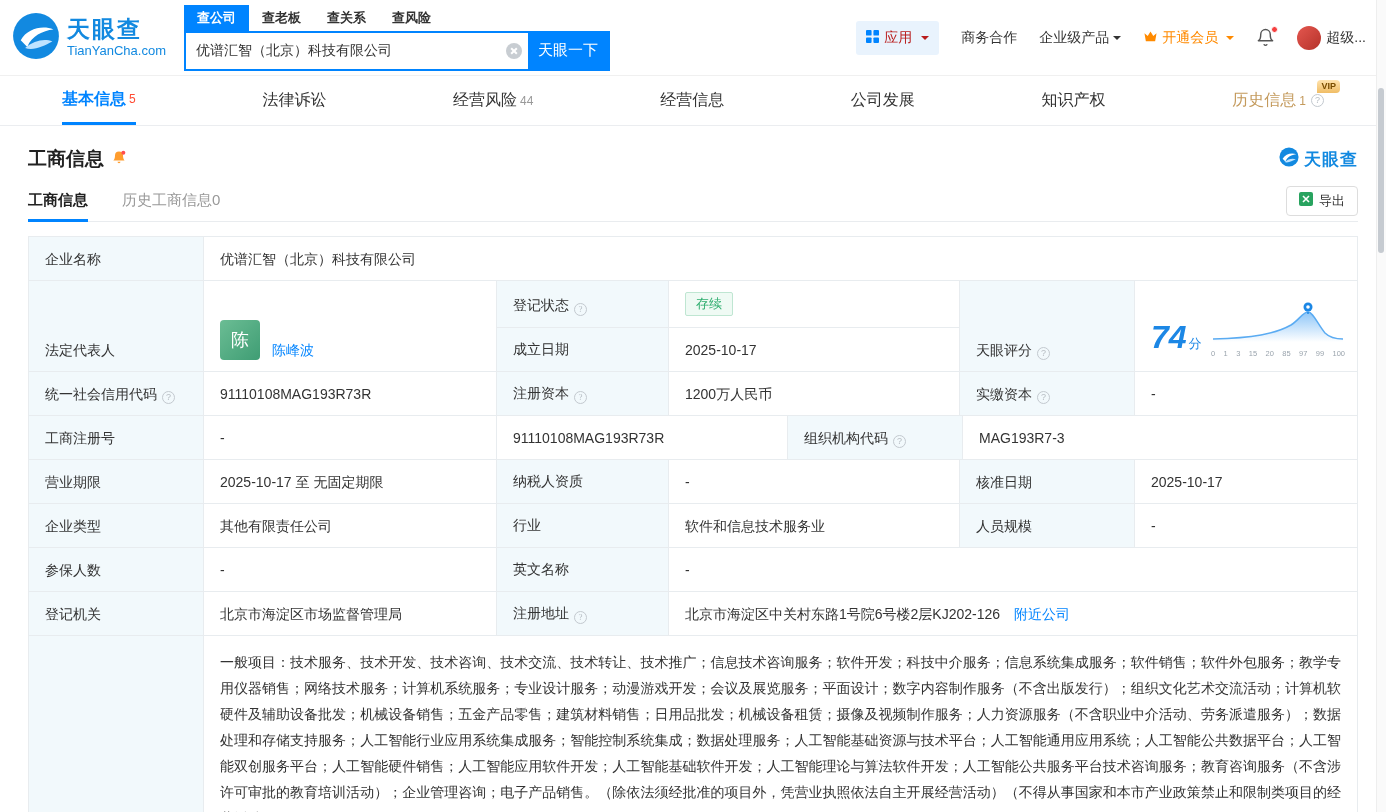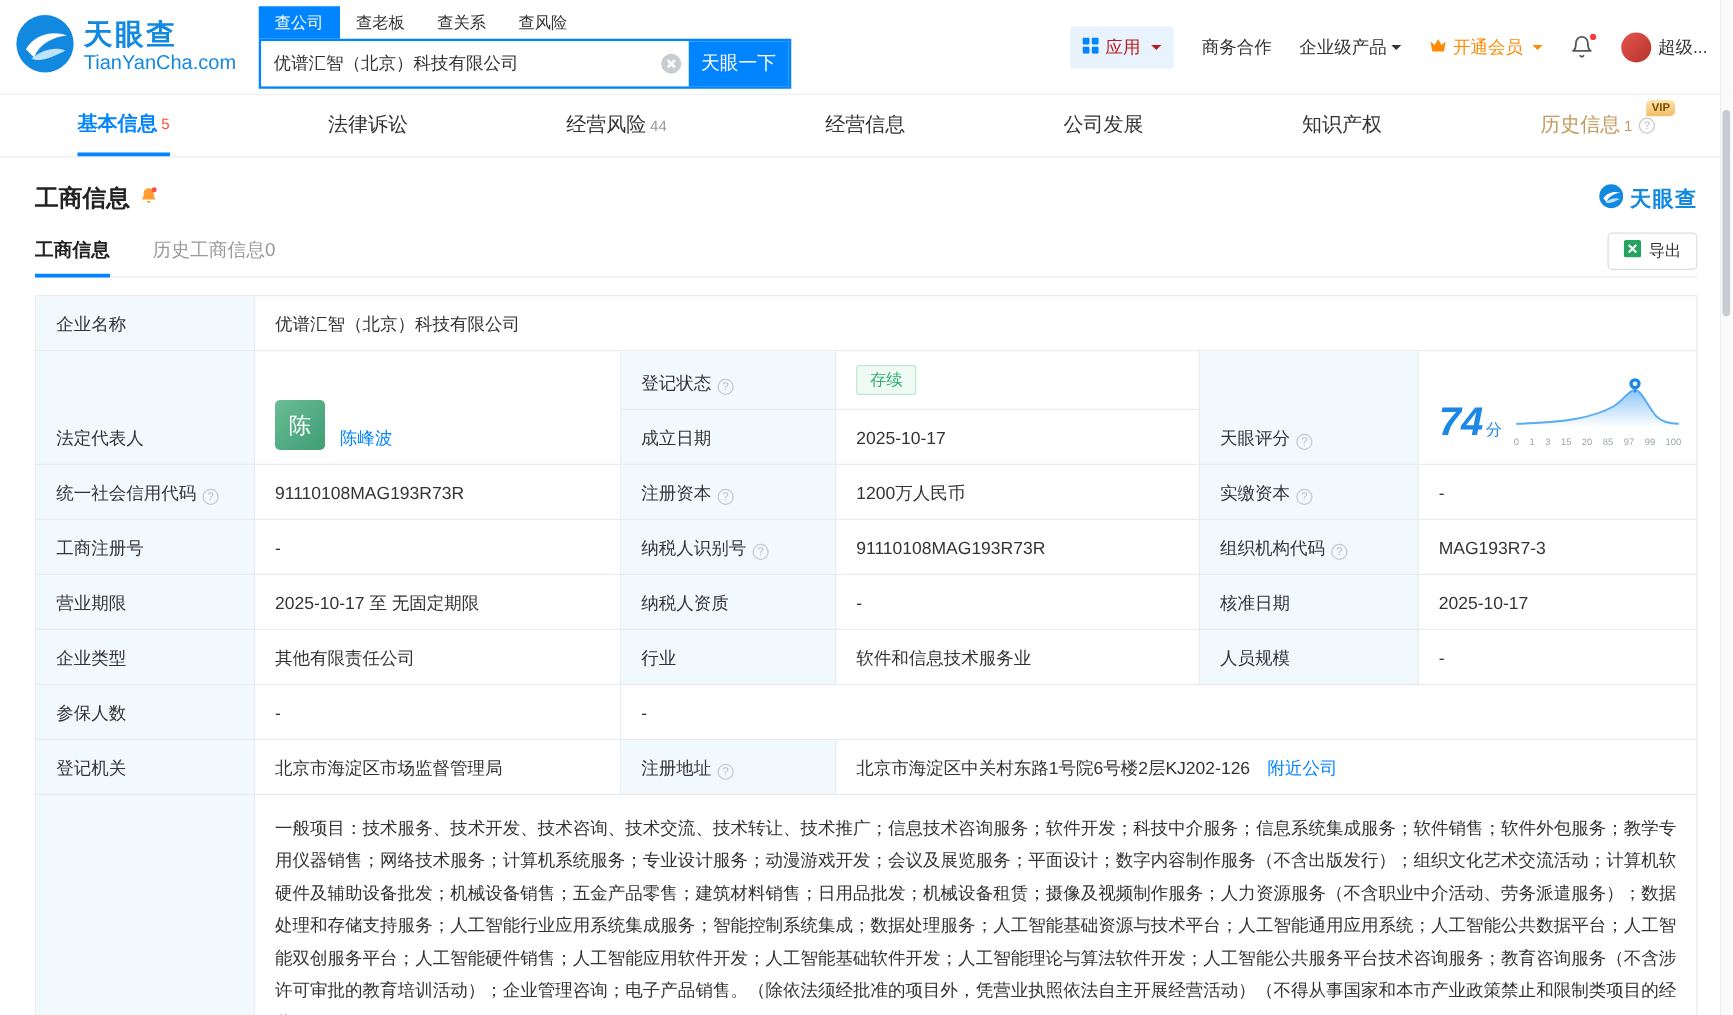--- a/index.html
+++ b/index.html
@@ -8,27 +8,27 @@
     font-family:"Liberation Sans","DejaVu Sans",sans-serif;
     background:#fff; color:#333; overflow:hidden; position:relative;
   }
   .link { color:#0084ff; cursor:pointer; }
 
   
   .topbar { height:76px; display:flex; align-items:center; padding:0 20px 0 12px; border-bottom:1px solid #f0f0f0; background:#fff; }
   .logo { display:flex; align-items:center; gap:7px; cursor:pointer; }
   .logo-text { display:flex; flex-direction:column; line-height:1.1; }
   .logo-title { color:#1289e0; font-size:23px; font-weight:bold; letter-spacing:2px; }
-  .logo-domain { color:#1289e0; font-size:16px; margin-top:2px; }
+  .logo-domain { color:#1289e0; font-size:13px; margin-top:2px; }
   .promo { margin-left:10px; background:#bb372a; color:#fff; text-align:center; padding:8px 10px; border-radius:2px; }
   .promo-line1 { font-size:13px; font-weight:bold; letter-spacing:3px; white-space:nowrap; }
   .promo-line2 { font-size:11px; color:#ffdfae; letter-spacing:1px; margin-top:4px; white-space:nowrap; }
 
   .search-wrap { margin-left:18px; }
-  .search-tabs { display:flex; align-items:flex-end; }
+  .search-tabs { display:flex; align-items:flex-end;font-weight:bold; }
   .stab { font-size:13px; padding:4px 13px; color:#333; cursor:pointer; }
   .stab.active { background:#0084ff; color:#fff; }
   .search-box { display:flex; width:426px; height:40px; border:2px solid #0084ff; background:#fff; }
   .search-input { flex:1; border:none; outline:none; padding:0 10px; font-size:14px; color:#333; font-family:inherit; }
   .clear-btn { width:28px; display:flex; align-items:center; justify-content:center; cursor:pointer; background:#fff; border:none; }
   .clear-circle { width:16px; height:16px; border-radius:50%; background:#c8cdd2; position:relative; }
   .clear-circle::before, .clear-circle::after { content:""; position:absolute; left:7px; top:4px; width:2px; height:8px; background:#fff; }
   .clear-circle::before { transform:rotate(45deg); }
   .clear-circle::after { transform:rotate(-45deg); }
   .search-btn { width:80px; background:#0084ff; color:#fff; border:none; font-size:15px; cursor:pointer; font-family:inherit; }
@@ -71,21 +71,21 @@
 
   
   .tbl { margin:14px 28px 0; border:1px solid #e8ecef; font-size:14px; }
   .trow { display:flex; align-items:stretch; }
   .cell { padding:11px 16px; display:flex; align-items:flex-end; border-right:1px solid #e8ecef; border-bottom:1px solid #e8ecef; min-height:44px; color:#333; line-height:1.45; }
   .trow > .cell:last-child { border-right:none; }
   .tbl .trow:last-child > .cell { border-bottom:none; }
   .lbl { background:#f2f9fc; }
   .c-l  { width:175px; }
   .c-v1 { width:293px; }
-  .c-l2 { width:172px; }
+  .c-l2 { width:172px;font-family:Liberation Serif, serif; }
   .c-v2 { width:291px; }
   .c-l3 { width:175px; }
   .c-vf { flex:1; }
   .midcol { width:463px; display:flex; flex-direction:column; }
   .subrow { display:flex; flex:1; }
   .subrow .cell { flex-shrink:0; }
   .subrow .cell:last-child { flex:1; }
 
   .help { width:13px; height:13px; border:1px solid #c3c9cf; border-radius:50%; color:#b6bcc2; font-size:9px; line-height:11px; text-align:center; display:inline-block; margin-left:5px; flex-shrink:0; cursor:pointer; }
   .help::after { content:"?"; }
@@ -351,24 +351,20 @@
       </div>
   </div>
 
   <div class="trow">
     <div class="cell lbl c-l">
         <span>工商注册号</span>
       </div>
     <div class="cell c-v1">
         <span>-</span>
       </div>
-    <div class="cell lbl c-l2">
-        <span>纳税人识别号</span>
-        <span class="help"></span>
-      </div>
     <div class="cell c-v2">
         <span>91110108MAG193R73R</span>
       </div>
     <div class="cell lbl c-l3">
         <span>组织机构代码</span>
         <span class="help"></span>
       </div>
     <div class="cell c-vf">
         <span>MAG193R7-3</span>
       </div>
@@ -415,20 +411,23 @@
         <span>-</span>
       </div>
   </div>
 
   <div class="trow">
     <div class="cell lbl c-l">
         <span>参保人数</span>
       </div>
     <div class="cell c-v1">
         <span>-</span>
+      </div>
+    <div class="cell lbl c-l2">
+        <span>英文名称</span>
       </div>
     <div class="cell c-vf">
         <span>-</span>
       </div>
   </div>
 
   <div class="trow">
     <div class="cell lbl c-l">
         <span>登记机关</span>
       </div>

